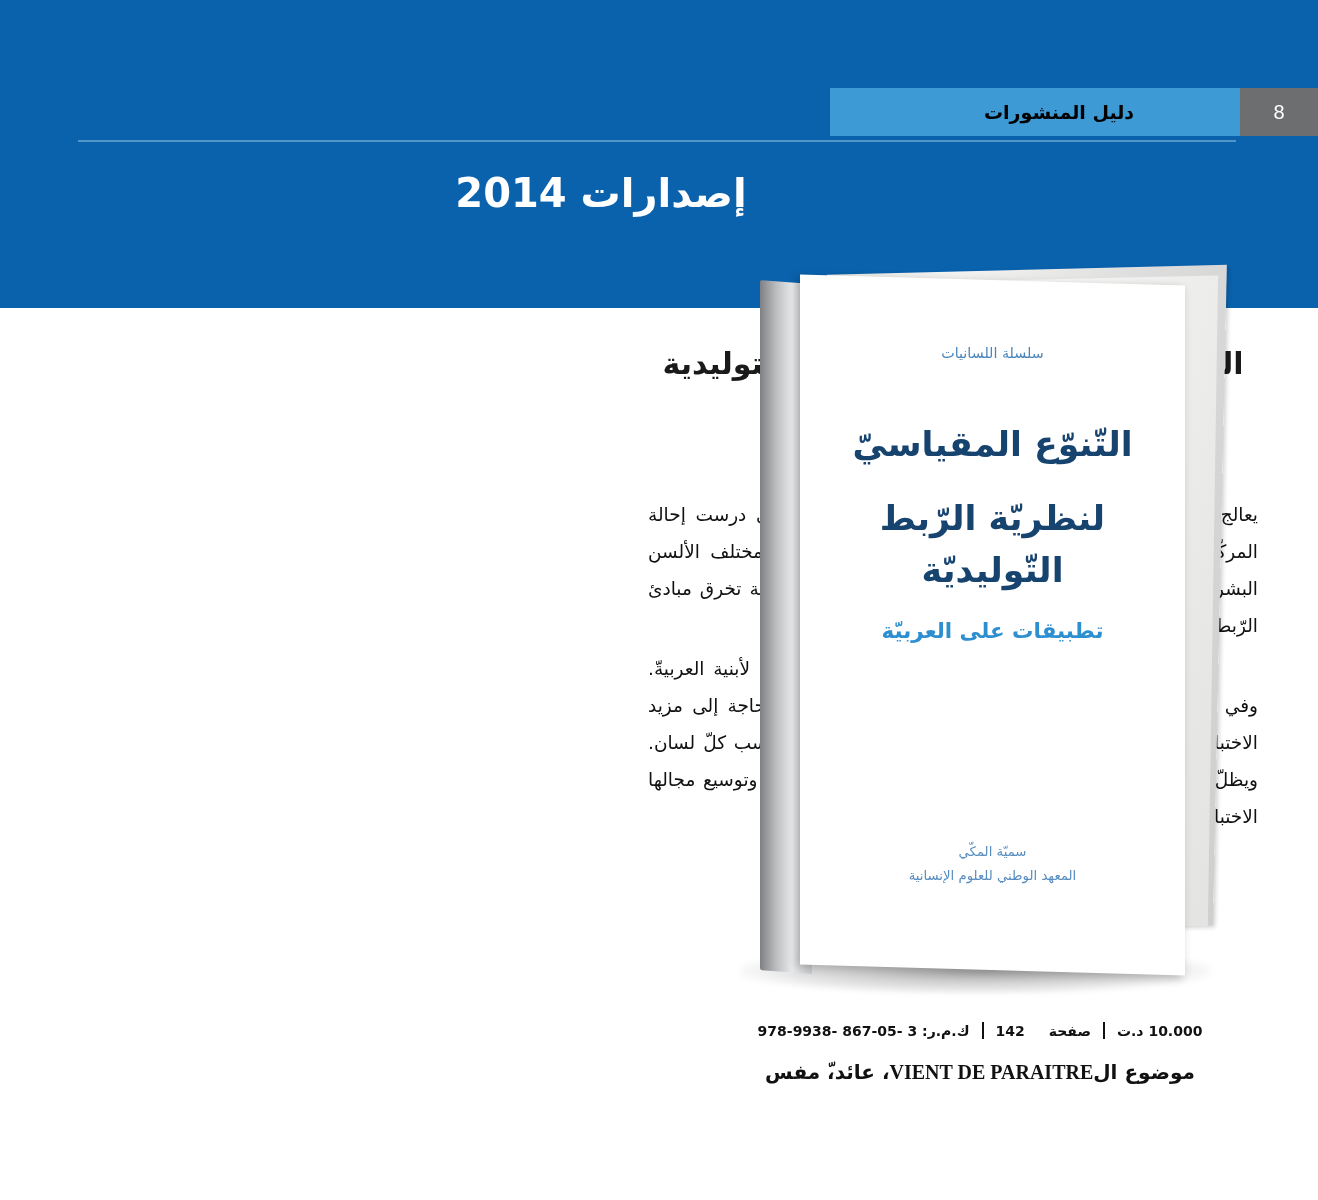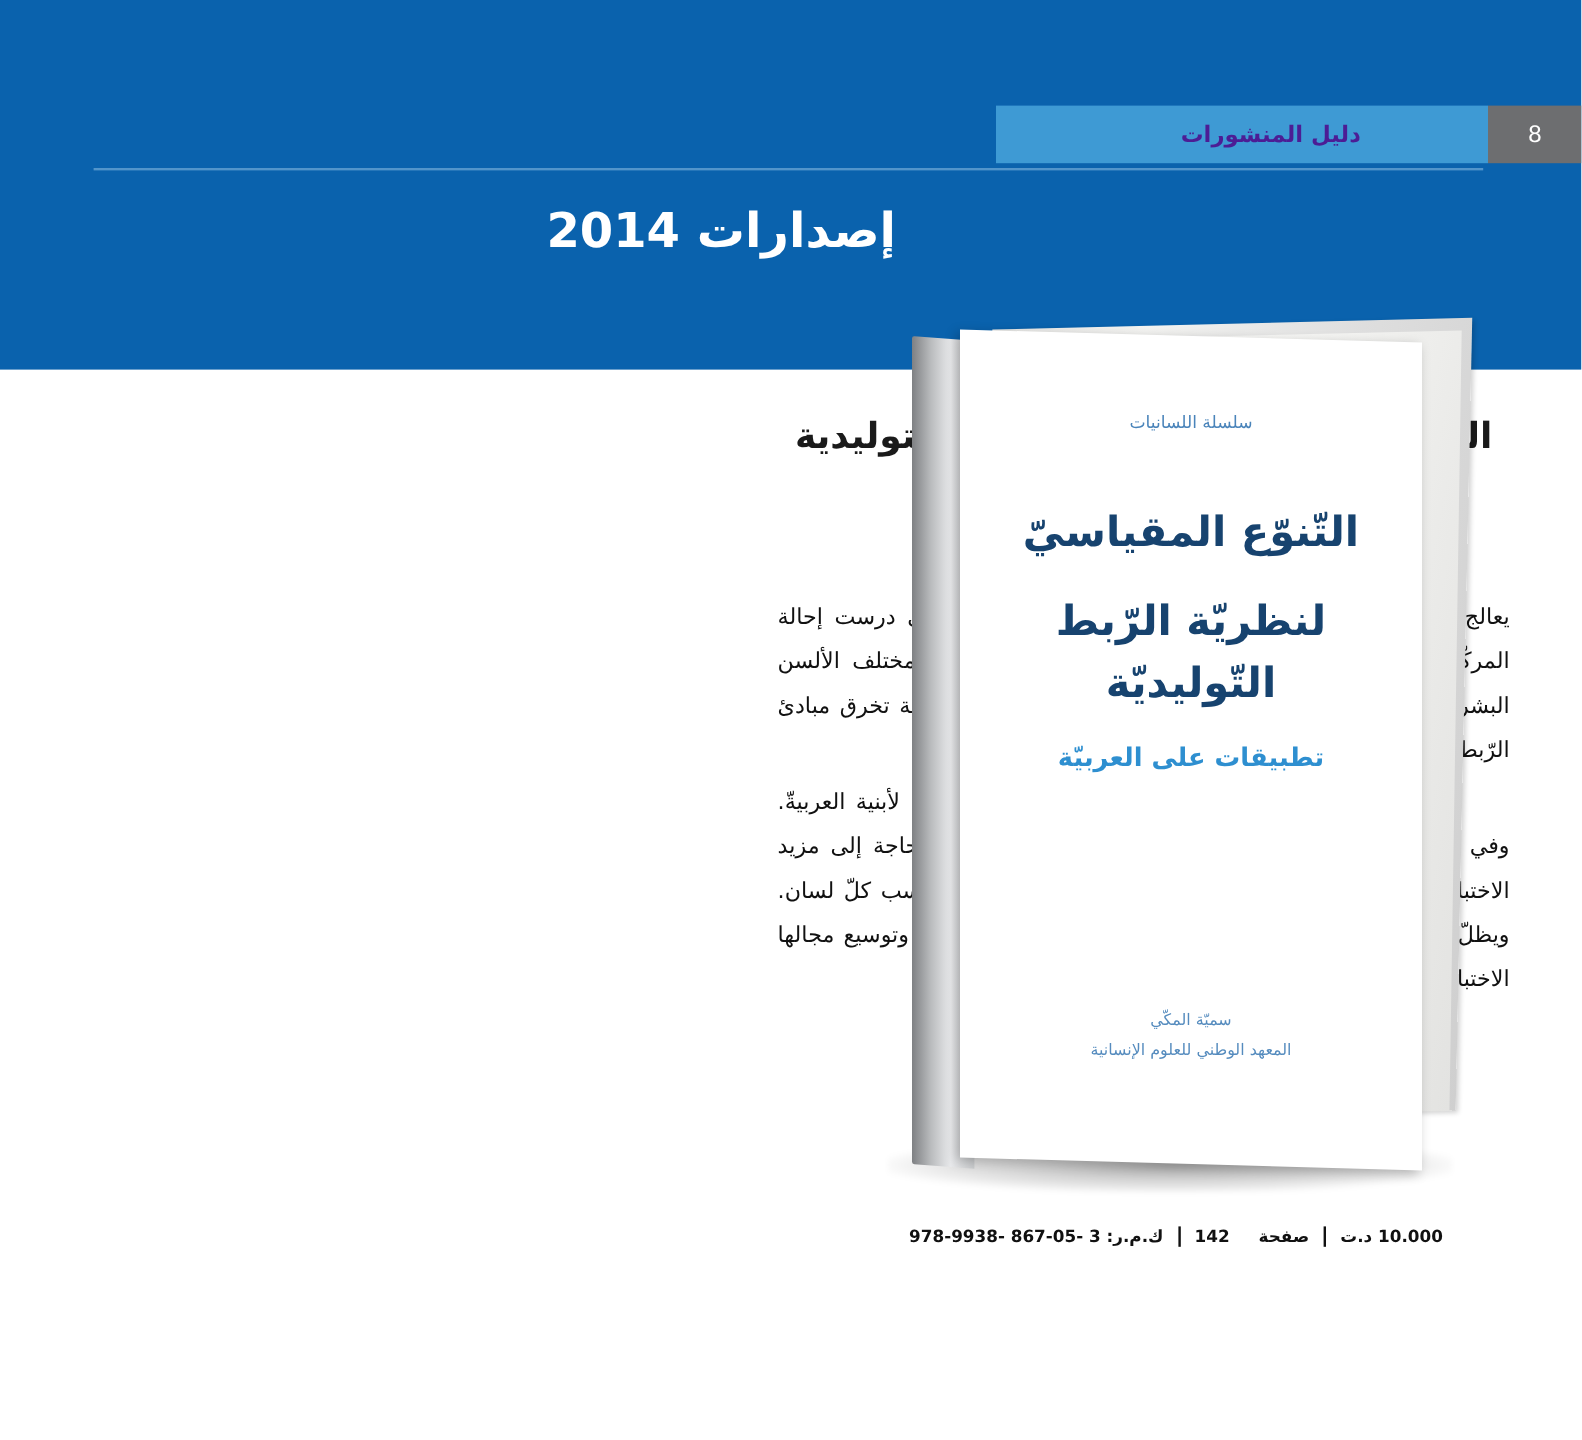--- a/index.html
+++ b/index.html
@@ -37,21 +37,21 @@
     color: #ffffff;
     display: flex;
     align-items: center;
     justify-content: center;
     font-size: 20px;
     font-family: "Liberation Sans", sans-serif;
   }
   .runhead-title {
     width: 410px; height: 48px;
     background: #3e9ad4;
-    color: #4c1d95;
+    color: #000000;
     display: flex;
     align-items: center;
     justify-content: center;
     font-size: 19px;
     font-weight: bold;
     font-family: "DejaVu Sans", sans-serif;
     letter-spacing: .2px;
     padding-left: 48px;
   }
   .header-rule {
@@ -294,15 +294,16 @@
   <div class="meta-line">
     <div class="cell">10.000 د.ت</div>
     <div class="sep"></div>
     <div class="cell">صفحة</div>
     <div class="cell">142</div>
     <div class="sep"></div>
     <div class="cell">ك.م.ر: 3 -05-867 -9938-978</div>
   </div>
 
   <div class="caption">
+    <div class="cap-ar"><span>موضوع ال</span><span class="latin">VIENT DE PARAITRE</span><span>، عائد،ّ مفس</span></div>
   </div>
 
 </div>
 
 </body></html>

